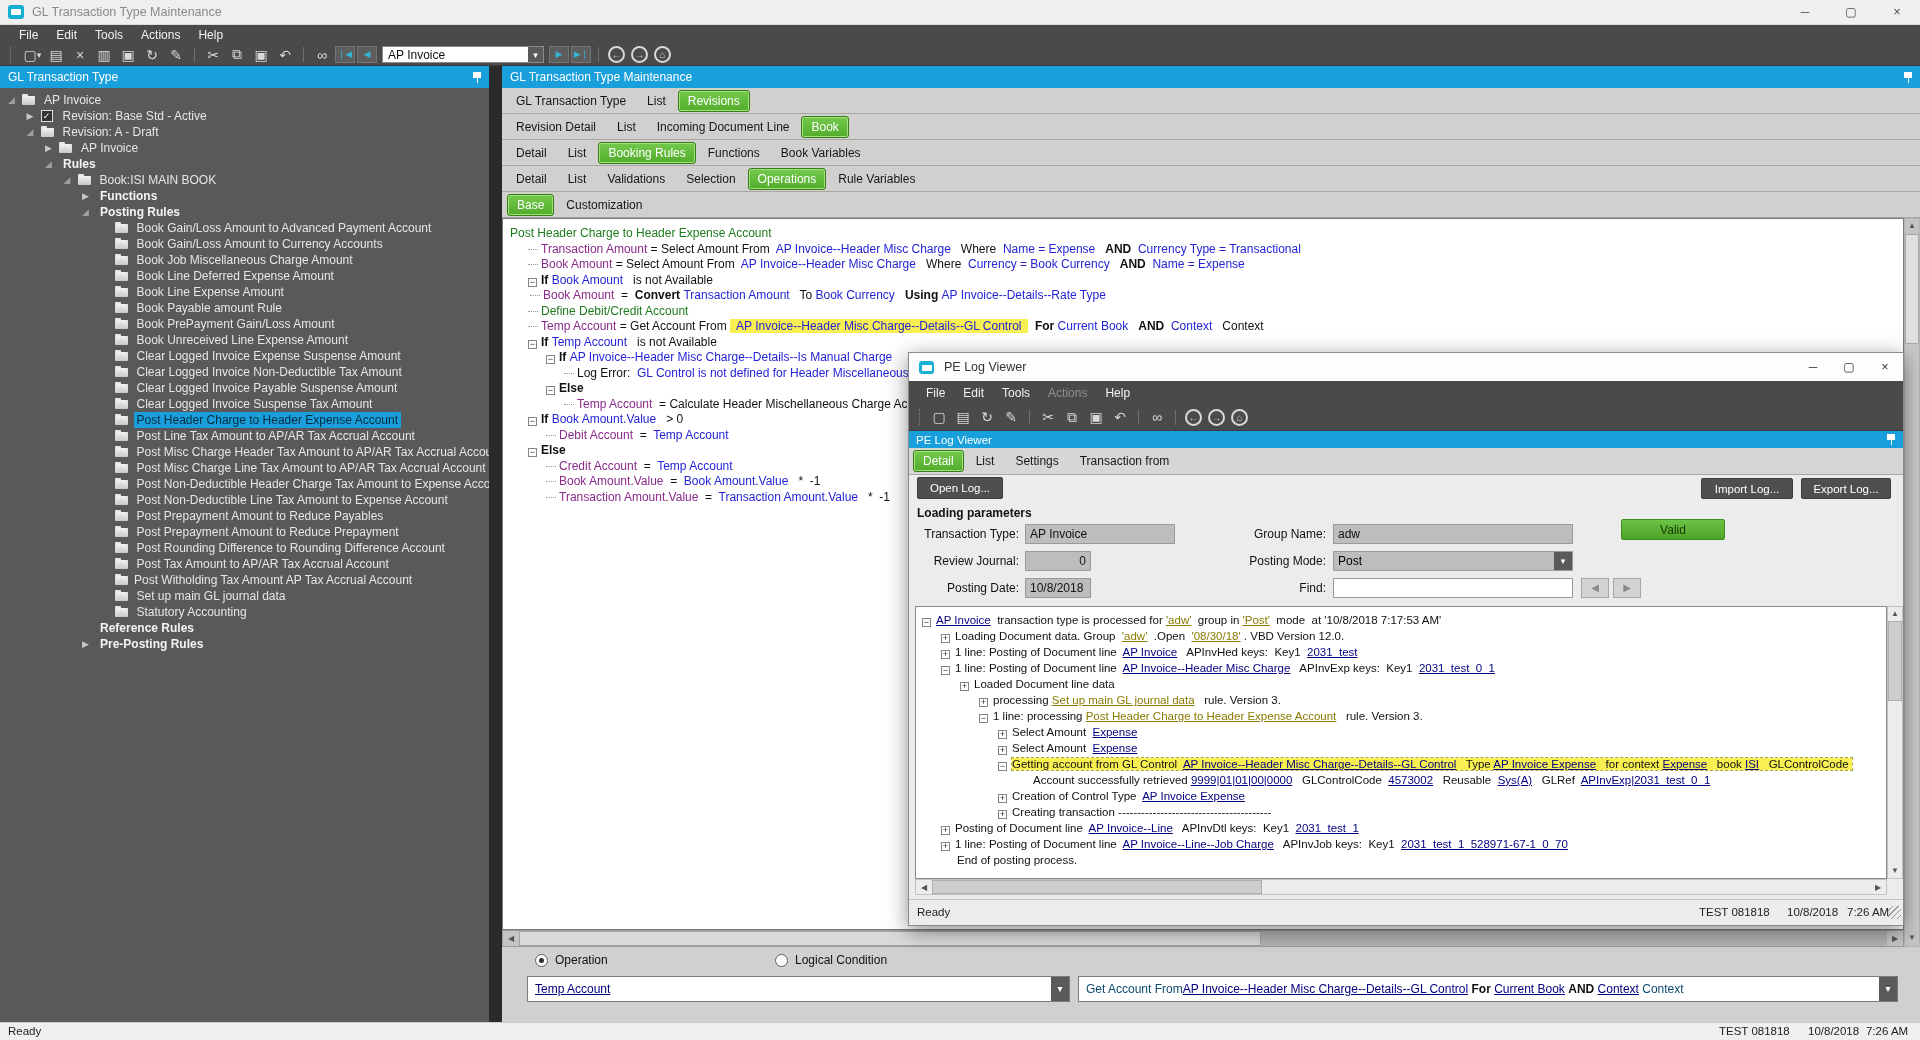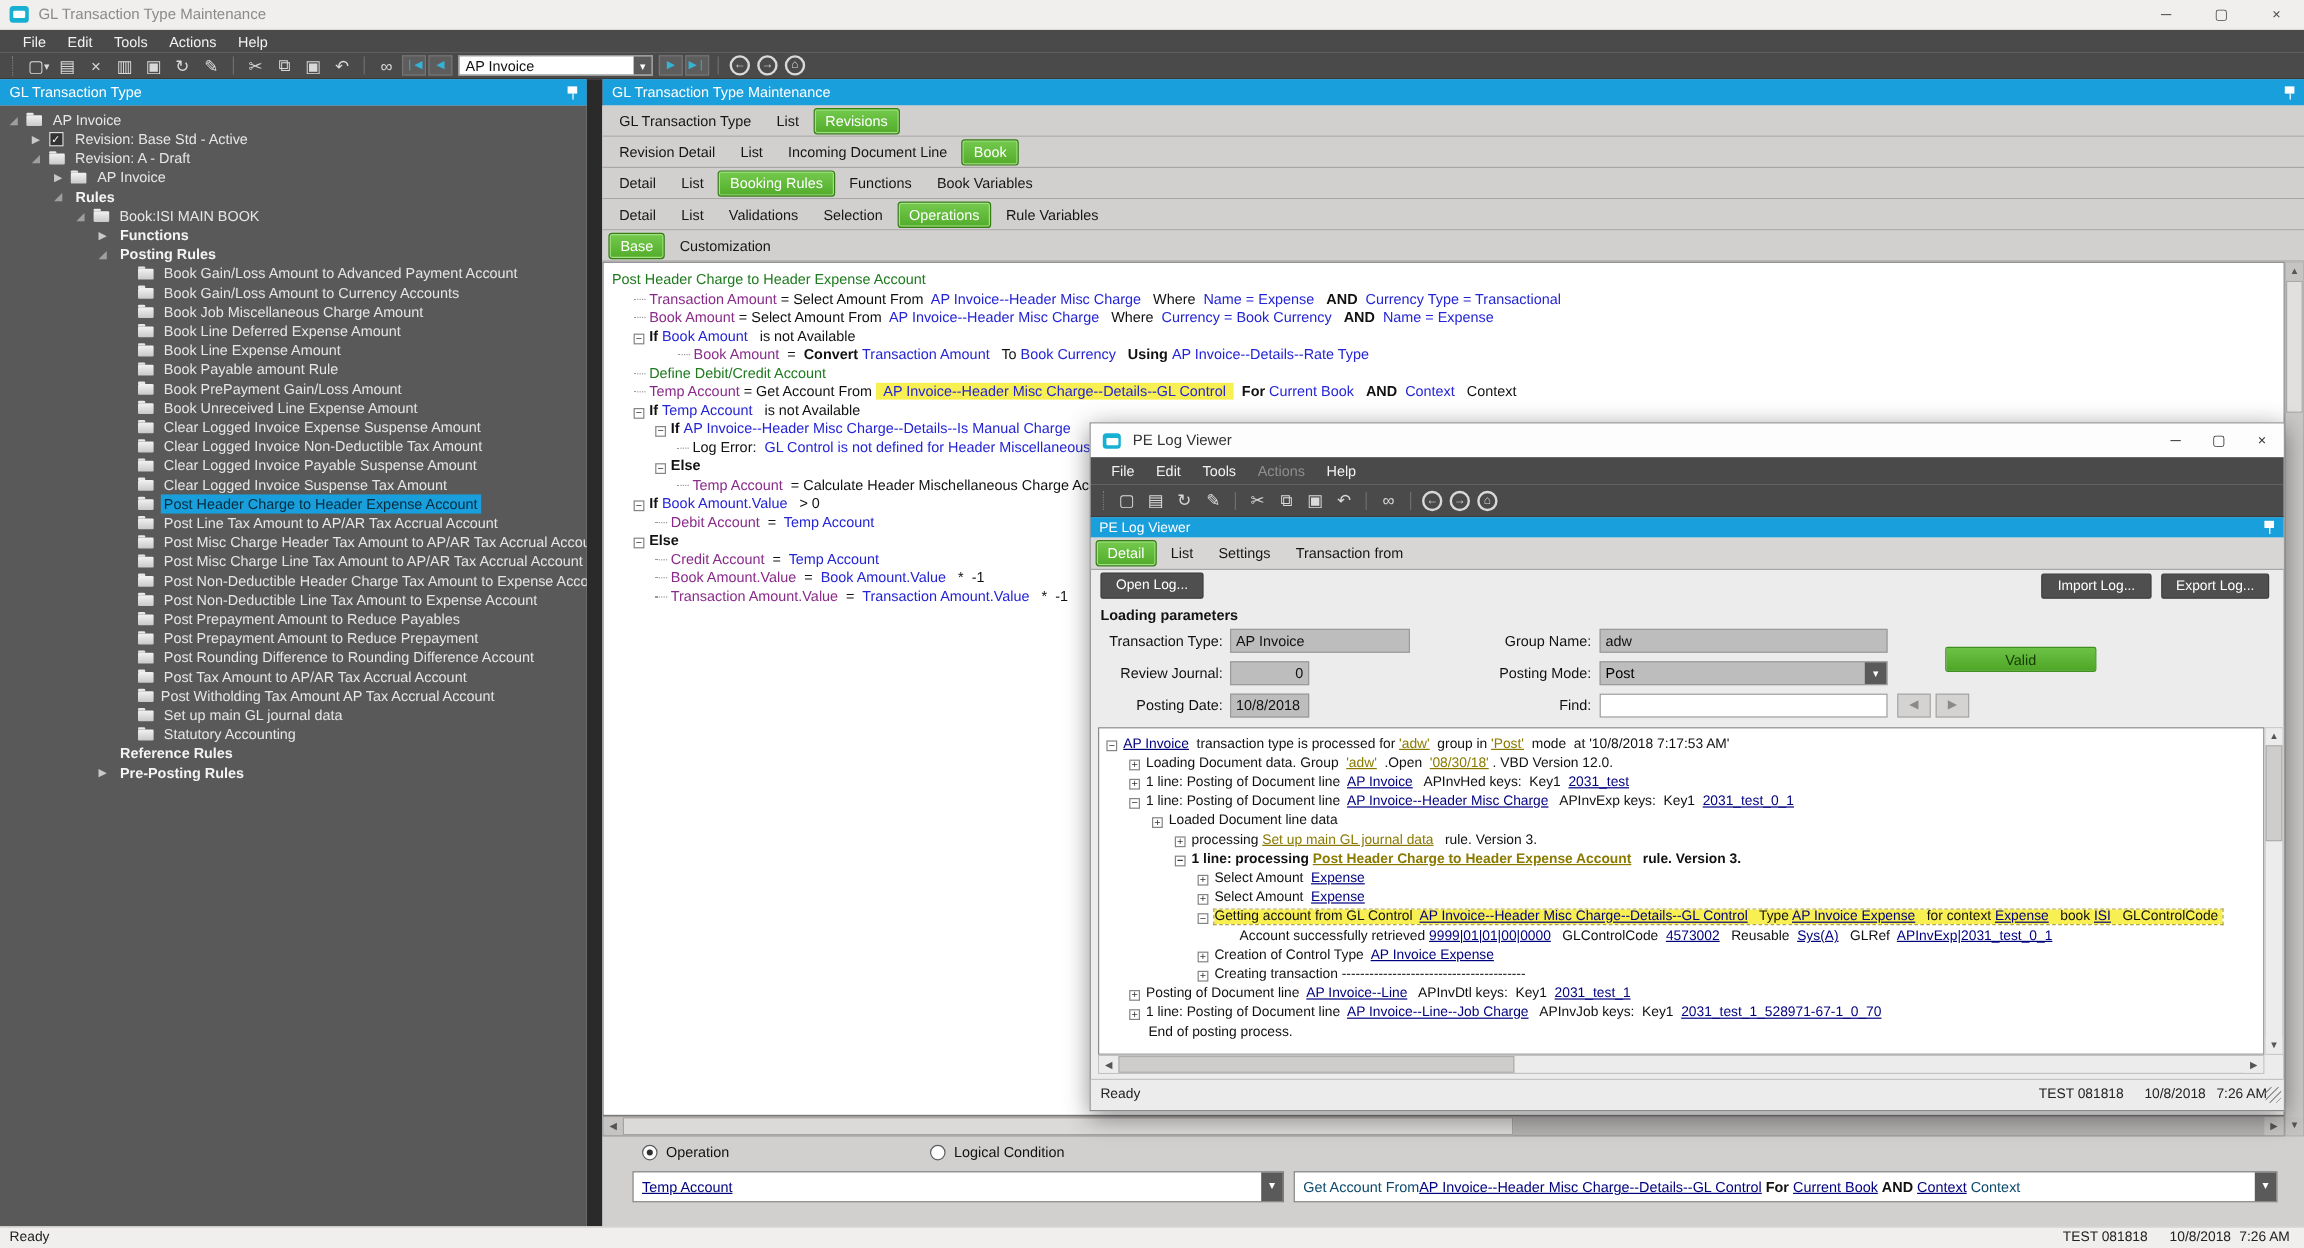--- a/index.html
+++ b/index.html
@@ -353,21 +353,21 @@
       <span class="tab active">Base</span>
       <span class="tab">Customization</span>
     </div>
 
   <div class="code-area">
     <div id="code-lines">
         <div class="codeline" style="padding-left: 7px;"><span class="g">Post Header Charge to Header Expense Account</span></div>
         <div class="codeline" style="padding-left: 25px;"><span class="cdots"></span><span class="v">Transaction Amount</span><span class="t"> = Select Amount From  </span><span class="f">AP Invoice--Header Misc Charge</span><span class="t">   Where  </span><span class="f">Name = Expense</span><span class="t">   </span><span class="k">AND</span><span class="t">  </span><span class="f">Currency Type = Transactional</span></div>
         <div class="codeline" style="padding-left: 25px;"><span class="cdots"></span><span class="v">Book Amount</span><span class="t"> = Select Amount From  </span><span class="f">AP Invoice--Header Misc Charge</span><span class="t">   Where  </span><span class="f">Currency = Book Currency</span><span class="t">   </span><span class="k">AND</span><span class="t">  </span><span class="f">Name = Expense</span></div>
         <div class="codeline" style="padding-left: 25px;"><span class="cbox">−</span><span class="k">If </span><span class="f">Book Amount</span><span class="t">   is not Available</span></div>
-        <div class="codeline" style="padding-left: 62px;"><span class="cdots"></span><span class="v">Book Amount</span><span class="t">  =  </span><span class="k">Convert </span><span class="f">Transaction Amount</span><span class="t">   To </span><span class="f">Book Currency</span><span class="t">   </span><span class="k">Using </span><span class="f">AP Invoice--Details--Rate Type</span></div>
+        <div class="codeline" style="padding-left: 27px;"><span class="cdots"></span><span class="v">Book Amount</span><span class="t">  =  </span><span class="k">Convert </span><span class="f">Transaction Amount</span><span class="t">   To </span><span class="f">Book Currency</span><span class="t">   </span><span class="k">Using </span><span class="f">AP Invoice--Details--Rate Type</span></div>
         <div class="codeline" style="padding-left: 25px;"><span class="cdots"></span><span class="g">Define Debit/Credit Account</span></div>
         <div class="codeline" style="padding-left: 25px;"><span class="cdots"></span><span class="v">Temp Account</span><span class="t"> = Get Account From </span><span class="y">  AP Invoice--Header Misc Charge--Details--GL Control  </span><span class="t">  </span><span class="k">For </span><span class="f">Current Book</span><span class="t">   </span><span class="k">AND</span><span class="t">  </span><span class="f">Context</span><span class="t">   Context</span></div>
         <div class="codeline" style="padding-left: 25px;"><span class="cbox">−</span><span class="k">If </span><span class="f">Temp Account</span><span class="t">   is not Available</span></div>
         <div class="codeline" style="padding-left: 43px;"><span class="cbox">−</span><span class="k">If </span><span class="f">AP Invoice--Header Misc Charge--Details--Is Manual Charge</span></div>
         <div class="codeline" style="padding-left: 61px;"><span class="cdots"></span><span class="t">Log Error:  </span><span class="f">GL Control is not defined for Header Miscellaneous Charge</span></div>
         <div class="codeline" style="padding-left: 43px;"><span class="cbox">−</span><span class="k">Else</span></div>
         <div class="codeline" style="padding-left: 61px;"><span class="cdots"></span><span class="v">Temp Account</span><span class="t">  = Calculate Header Mischellaneous Charge Account</span></div>
         <div class="codeline" style="padding-left: 25px;"><span class="cbox">−</span><span class="k">If </span><span class="f">Book Amount.Value</span><span class="t">   &gt; 0</span></div>
         <div class="codeline" style="padding-left: 43px;"><span class="cdots"></span><span class="v">Debit Account</span><span class="t">  =  </span><span class="f">Temp Account</span></div>
         <div class="codeline" style="padding-left: 25px;"><span class="cbox">−</span><span class="k">Else</span></div>
@@ -453,21 +453,21 @@
 
   <div class="darkbtn" style="left:8px;top:124px;width:86px;height:22px;line-height:21px">Open Log...</div>
   <div class="darkbtn" style="left:792px;top:125px;width:92px;height:21px;line-height:20px">Import Log...</div>
   <div class="darkbtn" style="left:892px;top:125px;width:90px;height:21px;line-height:20px">Export Log...</div>
   <div class="pe-section">Loading parameters</div>
 
   <div class="flabel" style="left:8px;top:174px;width:102px">Transaction Type:</div>
   <div class="finput" style="left:116px;top:171px;width:150px">AP Invoice</div>
   <div class="flabel" style="left:280px;top:174px;width:137px">Group Name:</div>
   <div class="finput" style="left:424px;top:171px;width:240px">adw</div>
-  <div class="validbtn" style="left:712px;top:186px;width:126px;height:21px;line-height:20px">Valid</div>
+  <div class="validbtn" style="left:712px;top:166px;width:104px;height:21px;line-height:20px">Valid</div>
 
   <div class="flabel" style="left:8px;top:201px;width:102px">Review Journal:</div>
   <div class="finput" style="left:116px;top:198px;width:66px;text-align:right">0</div>
   <div class="flabel" style="left:280px;top:201px;width:137px">Posting Mode:</div>
   <div class="fdrop" style="left:424px;top:198px;width:240px">
     <span class="dval">Post</span>
     <span class="dd-btn">▾</span>
   </div>
 
   <div class="flabel" style="left:8px;top:228px;width:102px">Posting Date:</div>
@@ -478,21 +478,21 @@
   <div class="sm-arrowbtn" style="left:704px;top:225px">▶</div>
 
   <div class="logarea">
     <div id="log-lines">
         <div class="logline" style="padding-left: 6px;"><span class="lbox">−</span><span class="n">AP Invoice</span><span class="p">  transaction type is processed for </span><span class="o">'adw'</span><span class="p">  group in </span><span class="o">'Post'</span><span class="p">  mode  at '10/8/2018 7:17:53 AM'</span></div>
         <div class="logline" style="padding-left: 25px;"><span class="lbox">+</span><span class="p">Loading Document data. Group  </span><span class="o">'adw'</span><span class="p">  .Open  </span><span class="o">'08/30/18'</span><span class="p"> . VBD Version 12.0.</span></div>
         <div class="logline" style="padding-left: 25px;"><span class="lbox">+</span><span class="p">1 line: Posting of Document line  </span><span class="n">AP Invoice</span><span class="p">   APInvHed keys:  Key1  </span><span class="n">2031_test</span></div>
         <div class="logline" style="padding-left: 25px;"><span class="lbox">−</span><span class="p">1 line: Posting of Document line  </span><span class="n">AP Invoice--Header Misc Charge</span><span class="p">   APInvExp keys:  Key1  </span><span class="n">2031_test_0_1</span></div>
         <div class="logline" style="padding-left: 44px;"><span class="lbox">+</span><span class="p">Loaded Document line data</span></div>
         <div class="logline" style="padding-left: 63px;"><span class="lbox">+</span><span class="p">processing </span><span class="o">Set up main GL journal data</span><span class="p">   rule. Version 3.</span></div>
-        <div class="logline" style="padding-left: 63px; font-weight: bold;"><span class="lbox">−</span><span class="p">1 line: processing </span><span class="o">Post Header Charge to Header Expense Account</span><span class="p">   rule. Version 3.</span></div>
+        <div class="logline" style="padding-left: 63px;"><span class="lbox">−</span><span class="p">1 line: processing </span><span class="o">Post Header Charge to Header Expense Account</span><span class="p">   rule. Version 3.</span></div>
         <div class="logline" style="padding-left: 82px;"><span class="lbox">+</span><span class="p">Select Amount  </span><span class="n">Expense</span></div>
         <div class="logline" style="padding-left: 82px;"><span class="lbox">+</span><span class="p">Select Amount  </span><span class="n">Expense</span></div>
         <div class="logline" style="padding-left: 82px;"><span class="lbox">−</span><span class="hlwrap"><span class="p">Getting account from GL Control  </span><span class="n">AP Invoice--Header Misc Charge--Details--GL Control</span><span class="p">   Type </span><span class="n">AP Invoice Expense</span><span class="p">   for context </span><span class="n">Expense</span><span class="p">   book </span><span class="n">ISI</span><span class="p">   GLControlCode </span></span></div>
         <div class="logline" style="padding-left: 101px;"><span class="lspace"></span><span class="p">Account successfully retrieved </span><span class="n">9999|01|01|00|0000</span><span class="p">   GLControlCode  </span><span class="n">4573002</span><span class="p">   Reusable  </span><span class="n">Sys(A)</span><span class="p">   GLRef  </span><span class="n">APInvExp|2031_test_0_1</span></div>
         <div class="logline" style="padding-left: 82px;"><span class="lbox">+</span><span class="p">Creation of Control Type  </span><span class="n">AP Invoice Expense</span></div>
         <div class="logline" style="padding-left: 82px;"><span class="lbox">+</span><span class="p">Creating transaction ----------------------------------------</span></div>
         <div class="logline" style="padding-left: 25px;"><span class="lbox">+</span><span class="p">Posting of Document line  </span><span class="n">AP Invoice--Line</span><span class="p">   APInvDtl keys:  Key1  </span><span class="n">2031_test_1</span></div>
         <div class="logline" style="padding-left: 25px;"><span class="lbox">+</span><span class="p">1 line: Posting of Document line  </span><span class="n">AP Invoice--Line--Job Charge</span><span class="p">   APInvJob keys:  Key1  </span><span class="n">2031_test_1_528971-67-1_0_70</span></div>
         <div class="logline" style="padding-left: 25px;"><span class="lspace"></span><span class="p">End of posting process.</span></div>
       </div>

